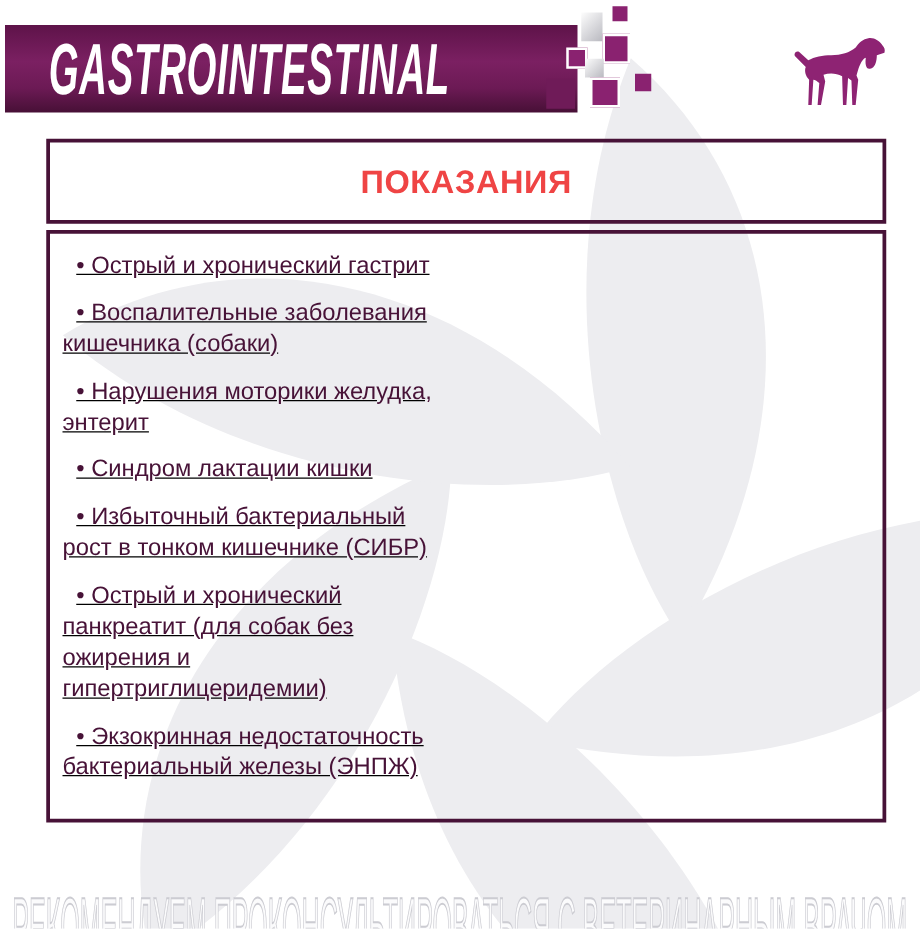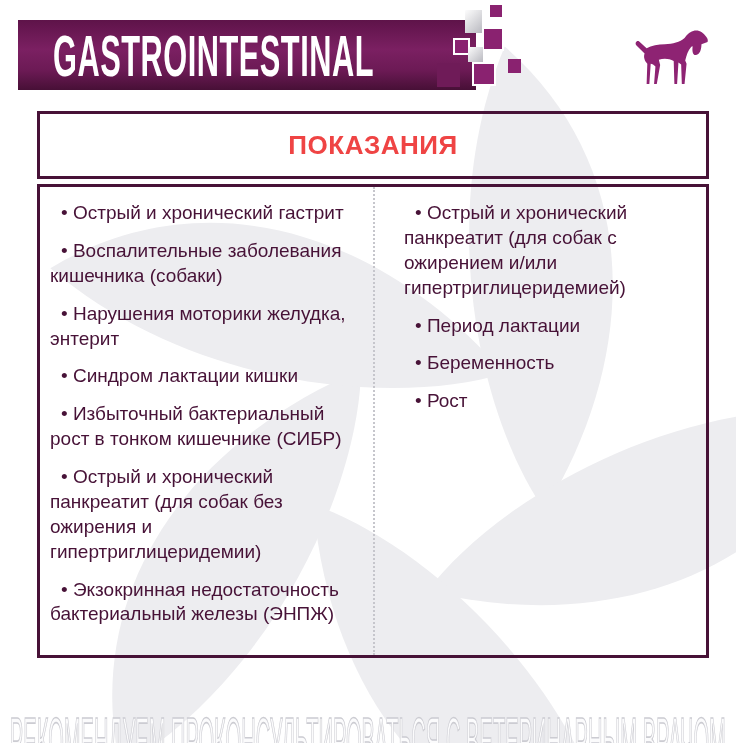--- a/index.html
+++ b/index.html
@@ -16,24 +16,25 @@
     background: #ffffff;
   }
   
   .watermark {
     position: absolute; left: 0; top: 0;
     width: 736px; height: 743px;
     z-index: 0;
   }
   
   .banner {
-    position: absolute; left: 18px; top: 20px;
+    position: absolute; left: 4px; top: 20px;
     width: 458px; height: 70px;
     background: linear-gradient(180deg, #5e1349 0%, #7b2062 42%, #6c1a55 72%, #471036 100%);
     z-index: 2;
+    font-style: italic;
   }
   .banner-title {
     position: absolute; left: 35px; top: 0; height: 70px;
     display: flex; align-items: center;
     font-size: 58px; font-weight: bold; color: #ffffff;
     letter-spacing: 1px; white-space: nowrap;
     transform: scaleX(0.53); transform-origin: left center;
   }
   
   .squares { position: absolute; left: 433px; top: 2px; width: 100px; height: 92px; z-index: 3; }
@@ -70,21 +71,21 @@
   .content-box {
     position: absolute; left: 37px; top: 184px;
     width: 672px; height: 474px;
     border: 3px solid #471237;
     box-sizing: border-box;
     display: flex;
     z-index: 2;
     background: transparent;
   }
   .col { width: 50%; box-sizing: border-box; }
-  .col-left  { padding: 14px 16px 0 10px; }
+  .col-left  { padding: 14px 16px 0 10px; text-decoration: underline; }
   .col-right { padding: 14px 10px 0 29px; border-left: 2px dotted #c6c6cc; }
   .item {
     font-size: 19px; line-height: 1.31; color: #471237;
     margin: 0 0 13px 0;
     text-indent: 11px;
   }
   
   .footer {
     position: absolute; left: 0; top: 664px; width: 736px;
     display: flex; justify-content: center;
@@ -150,26 +151,19 @@
     <div class="col col-left">
 
     <div class="item">• Острый и хронический гастрит</div>
         <div class="item">• Воспалительные заболевания кишечника (собаки)</div>
         <div class="item">• Нарушения моторики желудка, энтерит</div>
         <div class="item">• Синдром лактации кишки</div>
         <div class="item">• Избыточный бактериальный рост в тонком кишечнике (СИБР)</div>
         <div class="item">• Острый и хронический панкреатит (для собак без ожирения и гипертриглицеридемии)</div>
         <div class="item">• Экзокринная недостаточность бактериальный железы (ЭНПЖ)</div>
       </div>
-    <div class="col col-right">
-
-    <div class="item">• Острый и хронический панкреатит (для собак с ожирением и/или гипертриглицеридемией)</div>
-        <div class="item">• Период лактации</div>
-        <div class="item">• Беременность</div>
-        <div class="item">• Рост</div>
-      </div>
   </div>
 
   <div class="footer">
     <span class="footer-text">РЕКОМЕНДУЕМ ПРОКОНСУЛЬТИРОВАТЬСЯ С ВЕТЕРИНАРНЫМ ВРАЧОМ</span>
   </div>
 
 </div>
 
 </body></html>

